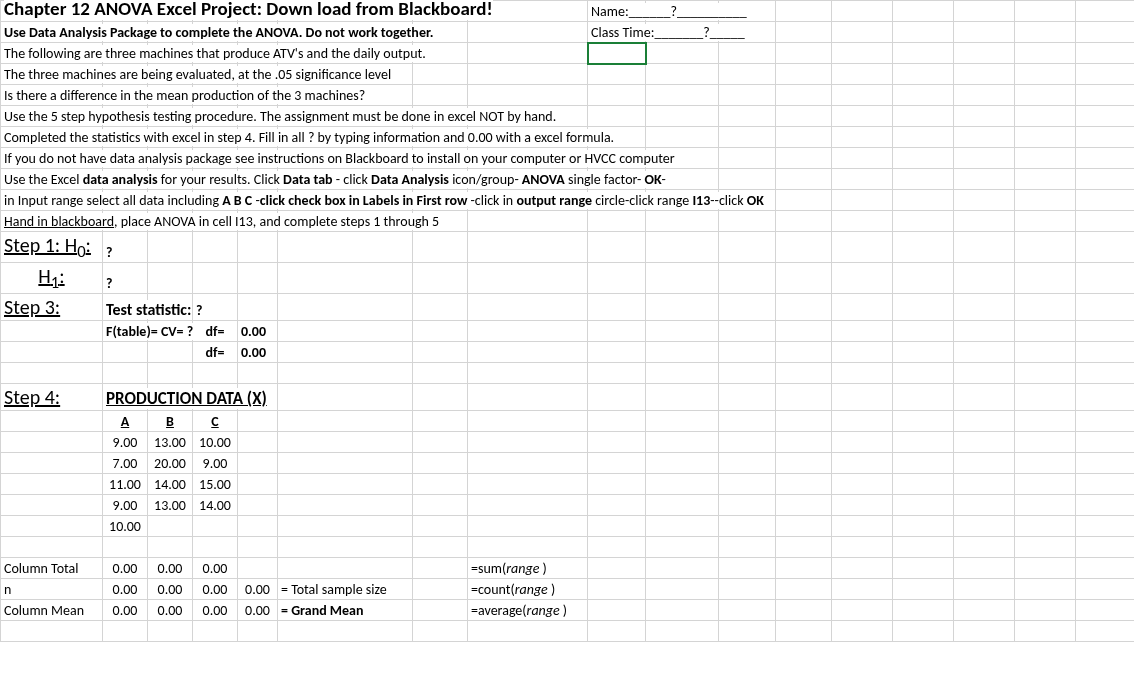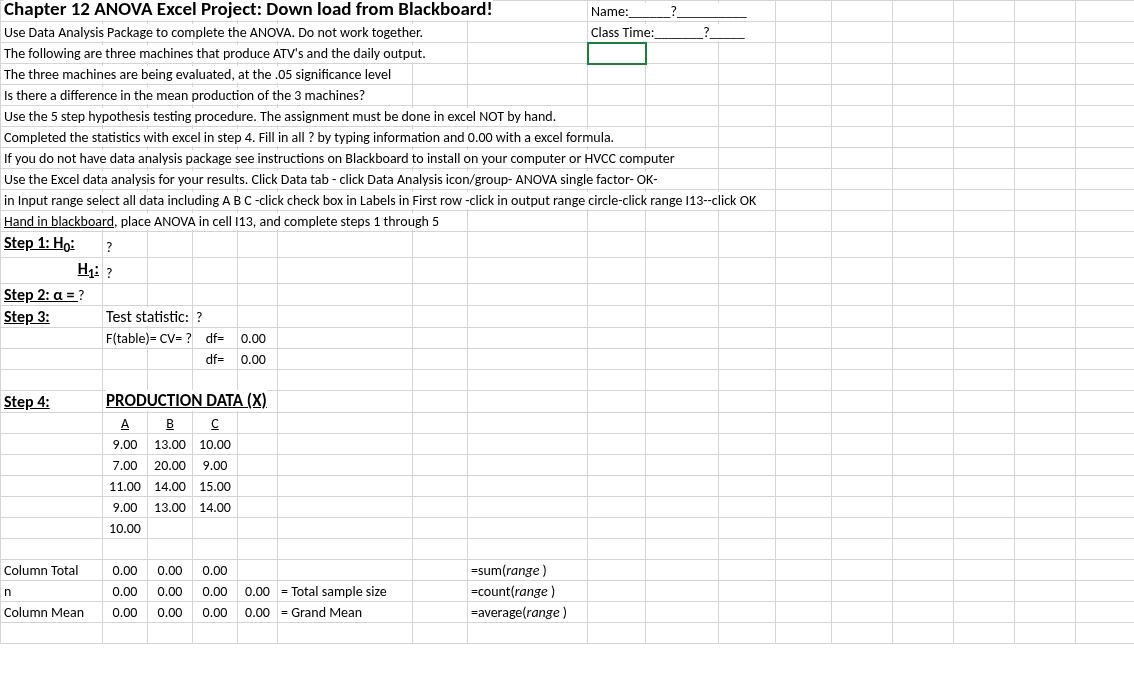--- a/index.html
+++ b/index.html
@@ -35,27 +35,27 @@
     td.c8 { width: 58px; }
     td.c9 { width: 73px; }
     td.c10 { width: 57px; }
     td.c11 { width: 56px; }
     td.c12 { width: 61px; }
     td.c13 { width: 61px; }
     td.c14 { width: 61px; }
     td.c15 { width: 61px; }
     td.c16 { width: 59px; }
     .big { font-size: 19px; font-weight: bold; }
-    .bold { font-weight: normal; }
+    .bold { font-weight: bold; }
     .ul { text-decoration: underline; }
     .numr { text-align: center; }
     .numc { text-align: center; }
     .over { position: relative; overflow: visible; }
     .over > span { position: absolute; left: 3px; bottom: 1px; white-space: nowrap; background: #fff; z-index: 2; }
-    .stepu { font-size:16px; font-weight:bold; text-decoration: underline; }
+    .stepu { font-size:20px; font-weight:normal; text-decoration: underline; }
     .sel { outline: 2px solid #1a7f37; outline-offset: -1px; }
     .italic { font-style: italic; }
   </style>
 </head>
 <body>
 
 <table class="sheet">
 
 <tbody>
       <tr>
@@ -318,58 +318,39 @@
         <td class="c10"></td>
         <td class="c11"></td>
         <td class="c12"></td>
         <td class="c13"></td>
         <td class="c14"></td>
         <td class="c15"></td>
         <td class="c16"></td>
 </tr>
 
 <tr>
- <td class="c0" style="text-align:right"><span class="stepu"><span>H</span><sub>1</sub><span>:</span></span></td>
+ <td class="c0" style="text-align:center"><span class="stepu"><span>H</span><sub>1</sub><span>:</span></span></td>
  <td class="c1 bold">?</td>
  <td class="c2"></td>
         <td class="c3"></td>
         <td class="c4"></td>
         <td class="c5"></td>
         <td class="c6"></td>
         <td class="c7"></td>
         <td class="c8"></td>
         <td class="c9"></td>
         <td class="c10"></td>
         <td class="c11"></td>
         <td class="c12"></td>
         <td class="c13"></td>
         <td class="c14"></td>
         <td class="c15"></td>
         <td class="c16"></td>
 </tr>
 
-<tr>
- <td class="c0"><span class="stepu"><span>Step 2: α = </span></span><span class="bold">?</span></td>
- <td class="c1"></td>
-        <td class="c2"></td>
-        <td class="c3"></td>
-        <td class="c4"></td>
-        <td class="c5"></td>
-        <td class="c6"></td>
-        <td class="c7"></td>
-        <td class="c8"></td>
-        <td class="c9"></td>
-        <td class="c10"></td>
-        <td class="c11"></td>
-        <td class="c12"></td>
-        <td class="c13"></td>
-        <td class="c14"></td>
-        <td class="c15"></td>
-        <td class="c16"></td>
-</tr>
 
 <tr>
  <td class="c0 stepu">Step 3:</td>
  <td class="c1 over">
           <span class="bold" style="font-size:16px">Test statistic:</span>
         </td>
  <td class="c2"></td>
  <td class="c3 bold">?</td>
  <td class="c4"></td>
         <td class="c5"></td>

